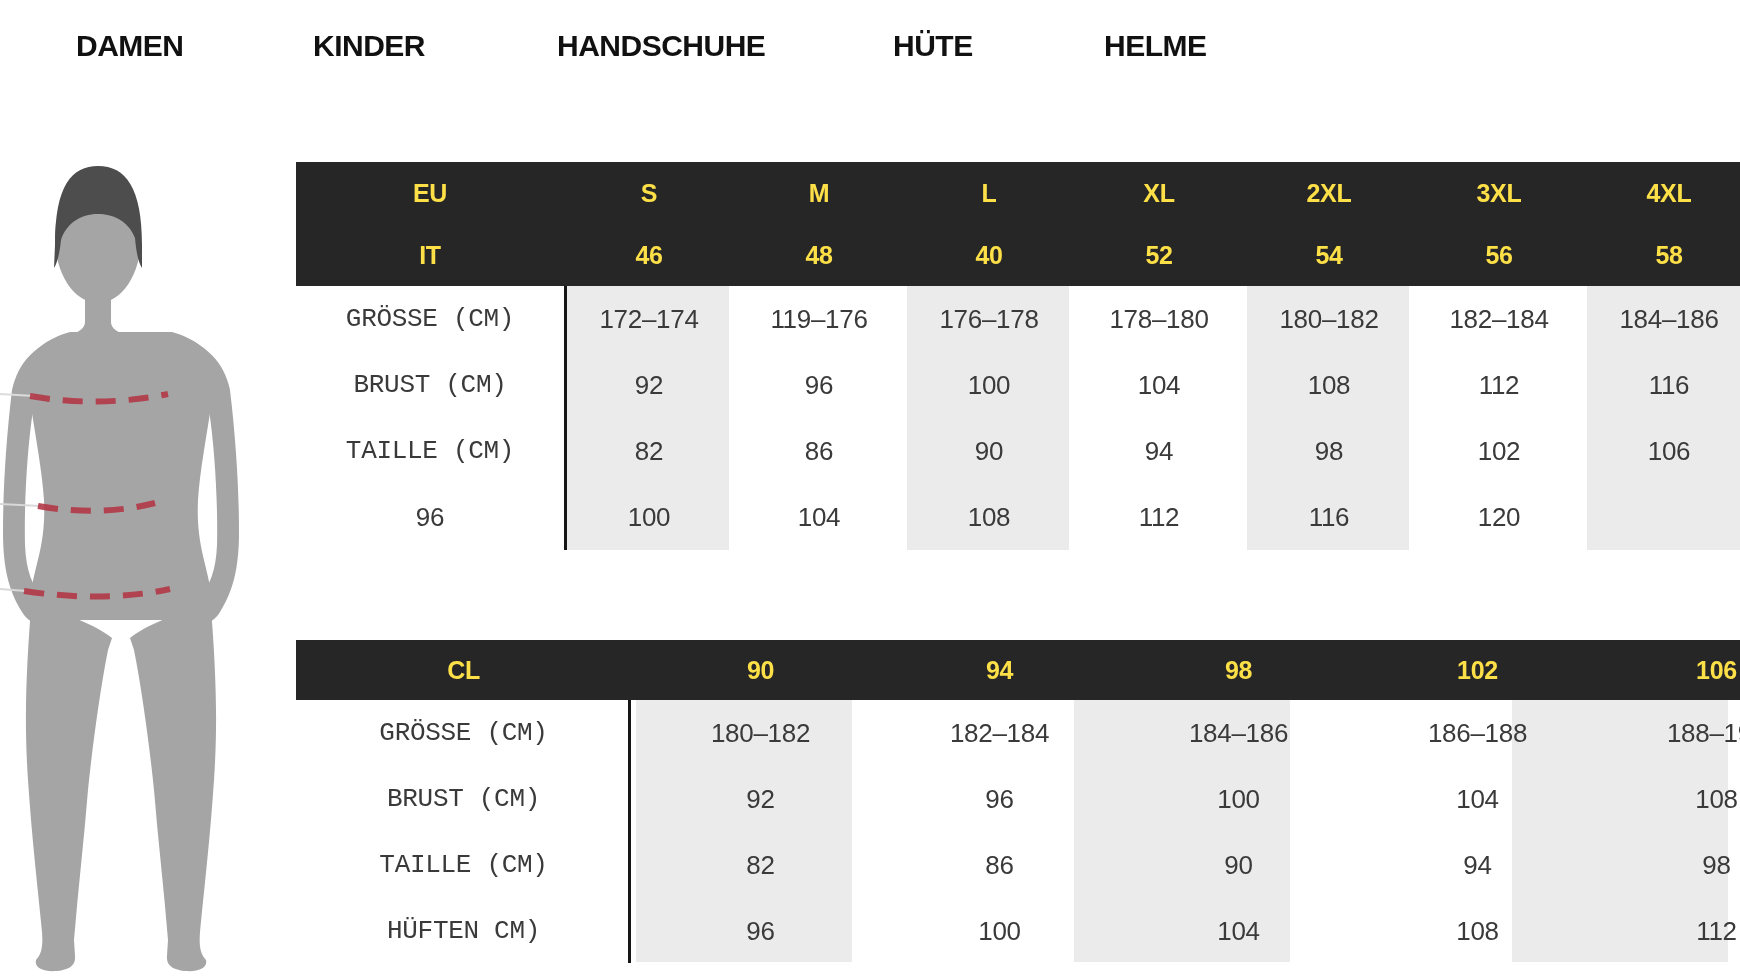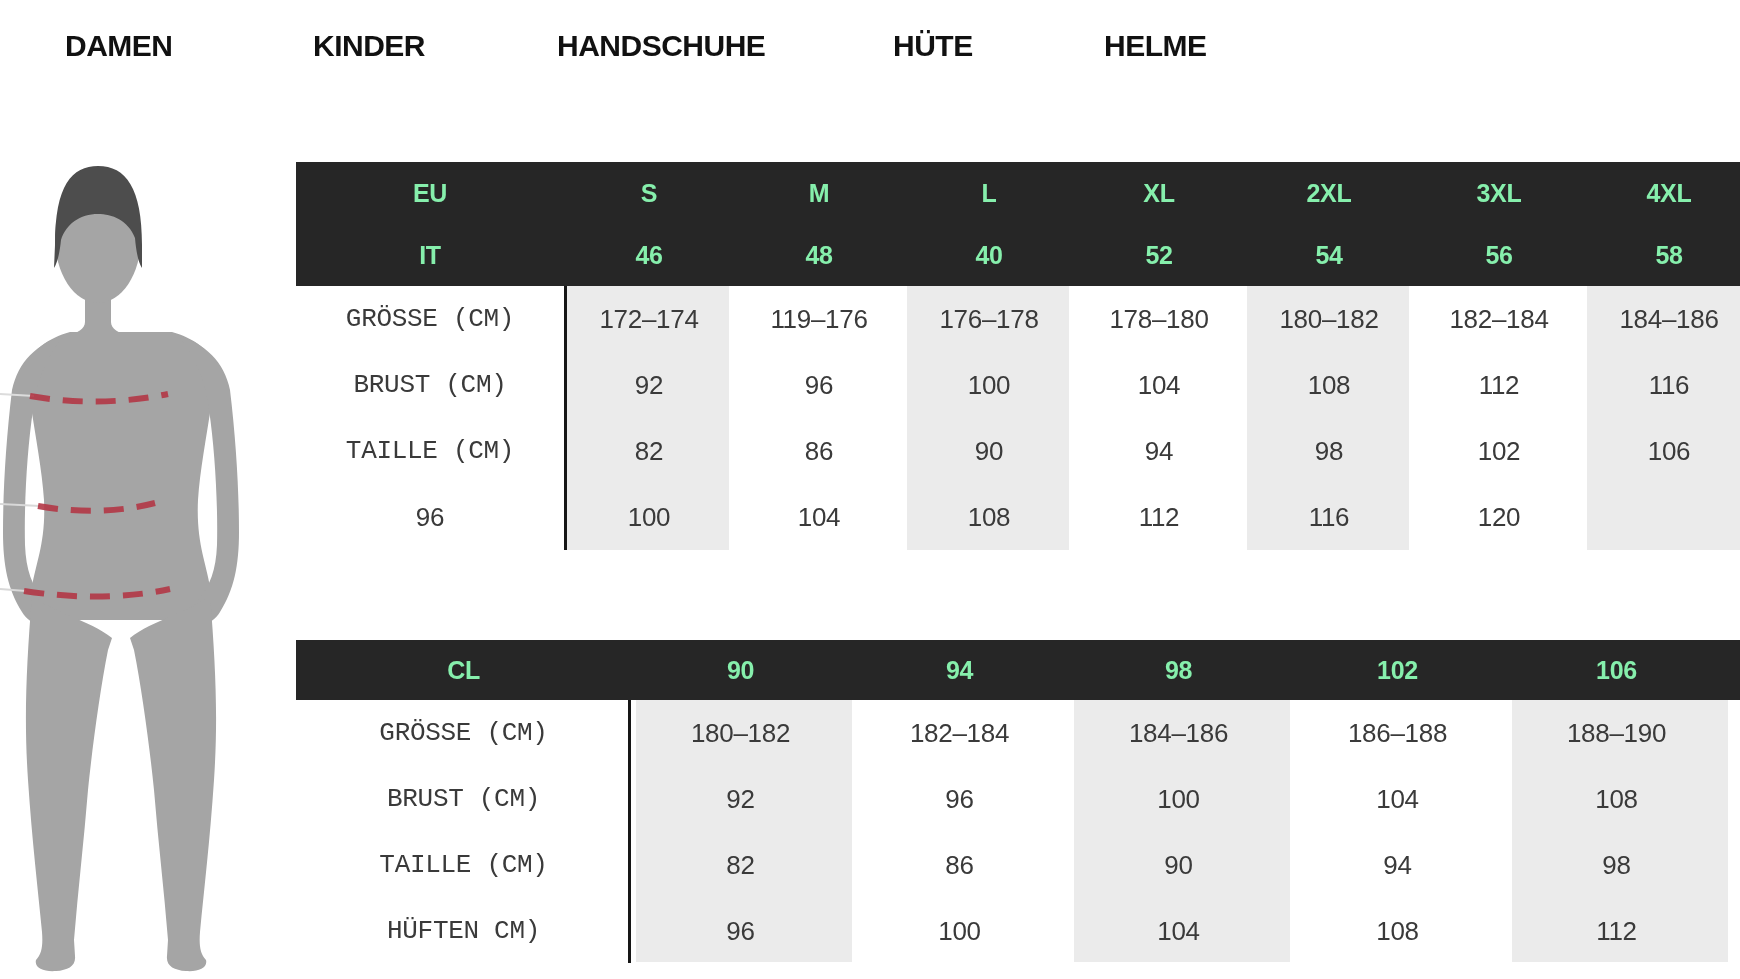--- a/index.html
+++ b/index.html
@@ -9,24 +9,24 @@
     overflow:hidden;color:#3a3a3a;
   }
   
   .tab{
     position:absolute;top:28px;height:36px;line-height:36px;
     font-size:30px;font-weight:bold;color:#111;letter-spacing:-0.5px;
     white-space:nowrap;cursor:pointer;
   }
   
   .size-table{position:absolute;left:296px;width:1444px;overflow:hidden;}
-  .thead{background:#262626;color:#86efac;}
+  .thead{background:#262626;color:#fde047;}
   .hrow,.brow{display:grid;align-items:center;}
   .t1 .hrow,.t1 .brow{grid-template-columns:268px repeat(7,170px);}
-  .t2 .hrow,.t2 .brow{grid-template-columns:335px repeat(5,219px);}
+  .t2 .hrow,.t2 .brow{grid-template-columns:335px repeat(5,219px);gap:20px;}
   .hrow{height:62px;}
   .t2 .hrow{height:60px;}
   .brow{height:66px;}
   .cell{
     text-align:center;font-size:26px;letter-spacing:-0.3px;line-height:1;
     position:relative;z-index:2;white-space:nowrap;
   }
   .hcell{font-weight:bold;font-size:25px;}
   .rlabel{font-size:26px;font-family:Liberation Mono, monospace;}
   .shade{position:absolute;background:#ebebeb;z-index:0;}
@@ -41,21 +41,21 @@
   #table-cl .shade{top:60px;height:262px;width:216px;}
   #table-cl .vline{top:60px;height:263px;left:332px;}
   
   #figure-wrap{position:absolute;left:0;top:150px;width:245px;height:829px;}
 </style>
 </head>
 <body>
 
 <div id="stage">
 
-  <div class="tab" style="left:65px">DAMEN</div>
+  <div class="tab" style="left:76px">DAMEN</div>
   <div class="tab" style="left:313px">KINDER</div>
   <div class="tab" style="left:557px">HANDSCHUHE</div>
   <div class="tab" style="left:893px">HÜTE</div>
   <div class="tab" style="left:1104px">HELME</div>
 
   <div id="figure-wrap">
     <svg width="245" height="829" viewBox="0 0 245 829">
 
       <path d="M85 130 L85 172 C85 179 77 183 68 186 L128 186 C119 183 111 179 111 172 L111 130 Z" fill="#a5a5a5"></path>
 

